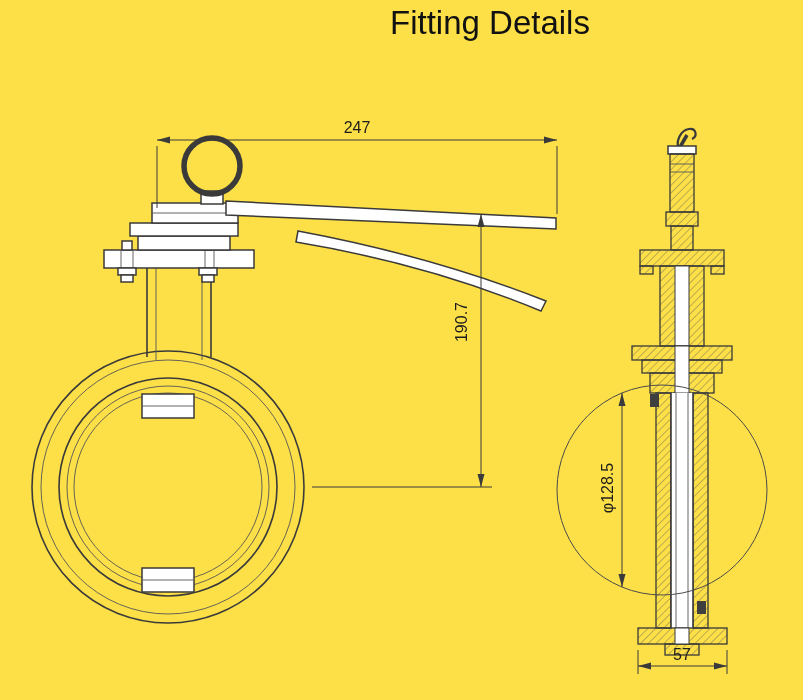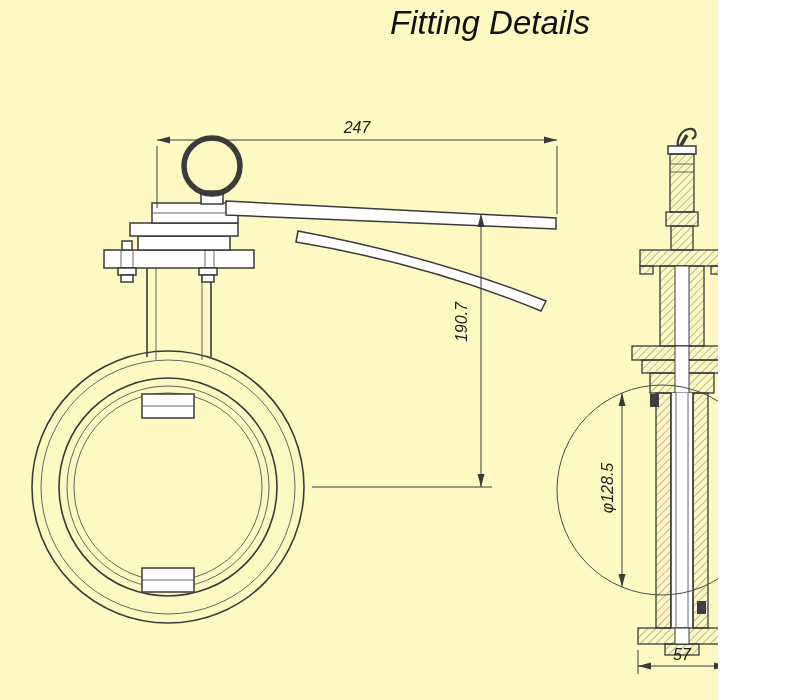--- a/index.html
+++ b/index.html
@@ -1,16 +1,16 @@
 <!DOCTYPE html>
 <html><head>
 <meta charset="utf-8">
 <style>
   html,body{margin:0;padding:0;background:#ffffff;}
-  .canvas{position:relative;width:718px;height:700px;background:#fef9c3;overflow:hidden;font-style:italic;}
+  .canvas{position:relative;width:803px;height:700px;background:#fde047;overflow:hidden;}
   svg{display:block;}
   svg text{font-family:"Liberation Sans",sans-serif;fill:#1c1c1c;}
   .title{font-size:33px;fill:#111;}
   .dim{font-size:16px;fill:#1c1c1c;}
   .ol{fill:none;stroke:#3a3a3a;stroke-width:1.6;}
   .thin{fill:none;stroke:#555;stroke-width:0.9;}
   .whitefill{fill:#ffffff;stroke:#3a3a3a;stroke-width:1.5;}
   .hatch{fill:url(#hatch);stroke:#3a3a3a;stroke-width:1.3;}
   .dimline{stroke:#3a3a3a;stroke-width:1;fill:none;}
   .arrow{fill:#3a3a3a;stroke:none;}

